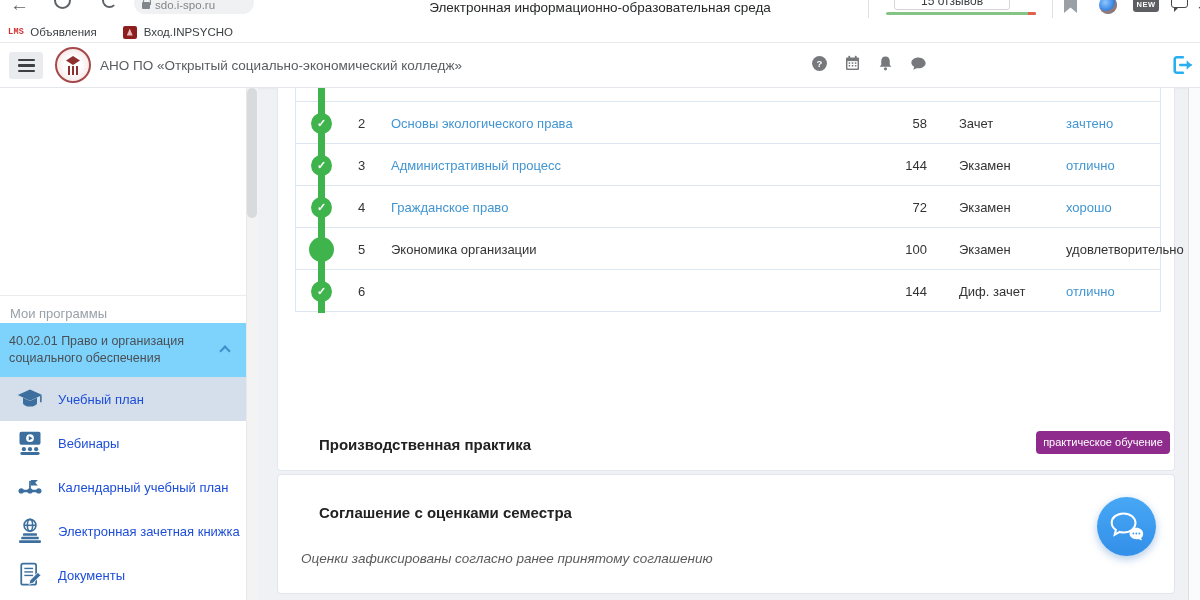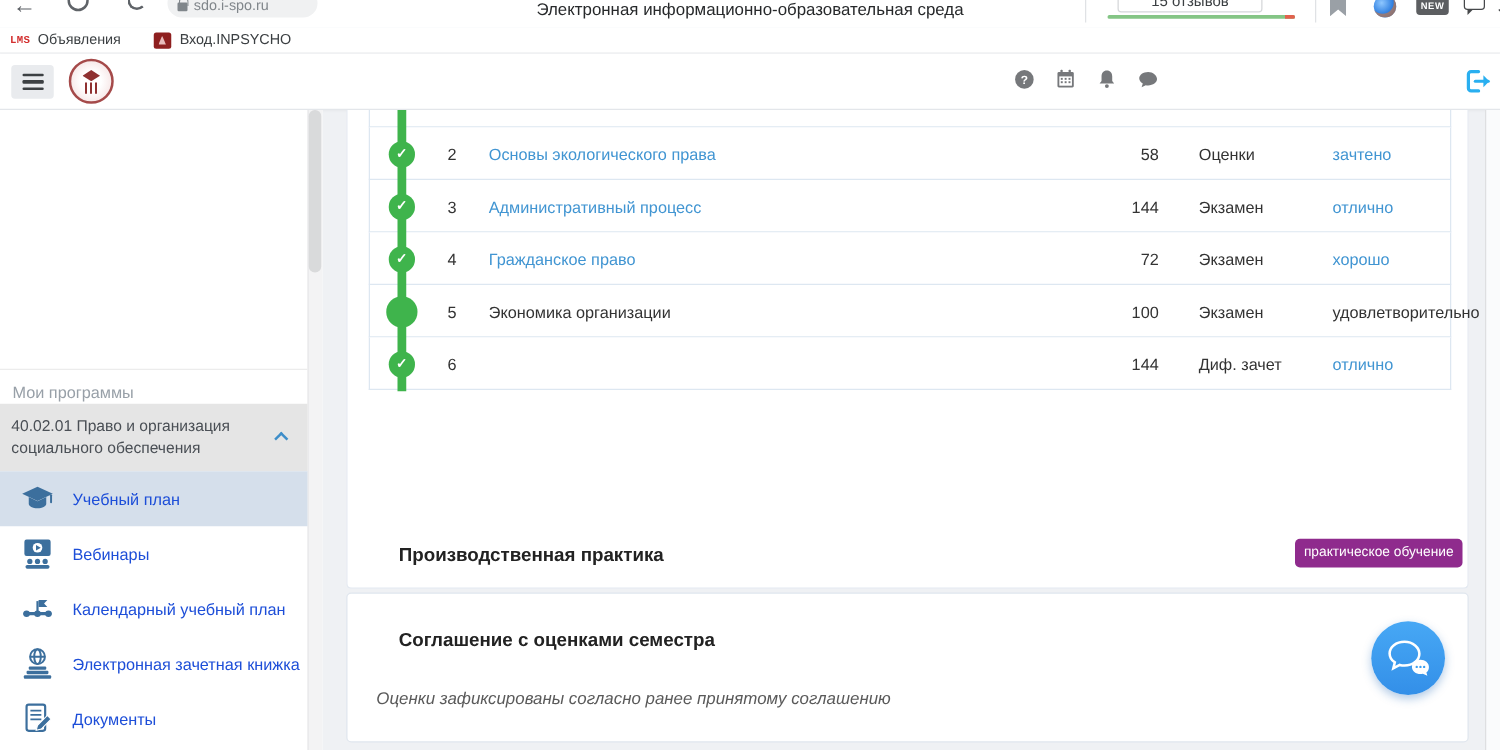--- a/index.html
+++ b/index.html
@@ -47,21 +47,21 @@
   .org-title { position:absolute; left:100px; top:15px; font-size:13.5px; color:#5a5d60; }
   .hdr-icons { position:absolute; left:810px; top:11px; display:flex; gap:14px; align-items:center; }
   .hdr-icons .hicon { width:19px; height:19px; cursor:pointer; }
   .logout-btn { position:absolute; right:6px; top:10px; width:24px; height:24px; cursor:pointer; }
 
   
   .sidebar { position:absolute; left:0; top:88px; width:258px; height:512px; background:#fff; }
   .sb-scroll { position:absolute; right:0; top:0; width:12px; height:100%; background:#f3f3f4; border-left:1px solid #e8e8e9; }
   .sb-thumb { position:absolute; right:1px; top:0; width:10px; height:130px; background:#d9dadb; border-radius:5px; }
   .sb-section { position:absolute; left:0; top:207px; width:246px; border-top:1px solid #ececec; padding:10px 10px 12px 10px; font-size:13px; color:#98a0a8; }
-  .sb-program { position:absolute; left:0; top:235px; width:246px; height:54px; background:#e5e5e5; padding:10px 16px 0 9px; font-size:12.5px; line-height:17px; color:#4a4f55; cursor:pointer; }
+  .sb-program { position:absolute; left:0; top:235px; width:246px; height:54px; background:#7dd3fc; padding:10px 16px 0 9px; font-size:12.5px; line-height:17px; color:#4a4f55; cursor:pointer; }
   .sb-chevron { position:absolute; right:17px; top:24px; width:8px; height:8px; border-left:2px solid #3e8ec9; border-top:2px solid #3e8ec9; transform:rotate(45deg); }
   .sb-menu { position:absolute; left:0; top:289px; width:246px; }
   .side-item { height:44px; display:flex; align-items:center; cursor:pointer; }
   .side-item.active { background:#d5dfeb; }
   .side-icon { width:28px; height:28px; margin-left:16px; flex:0 0 28px; }
   .side-icon svg { width:28px; height:28px; }
   .side-label { margin-left:14px; font-size:13px; color:#1d4ed8; }
 
   
   .content-panel { position:absolute; left:277px; top:88px; width:898px; height:383px; background:#fff; border:1px solid #e2e8f0; border-top:none; border-radius:0 0 4px 4px; }
@@ -140,20 +140,21 @@
     </div>
   </div>
 
   <div class="app-header">
     <div class="hamburger">
         <div></div>
         <div></div>
         <div></div>
       </div>
     <div class="org-logo"></div>
+    <div class="org-title">АНО ПО «Открытый социально-экономический колледж»</div>
     <div class="hdr-icons">
         <span class="hicon"><svg viewBox="0 0 32 32">
             <circle cx="16" cy="16" r="12.5" fill="#76787b"></circle>
             <text x="16" y="22" text-anchor="middle" font-size="16" font-weight="bold" fill="#fff" font-family="Liberation Sans,sans-serif">?</text>
           </svg></span>
         <span class="hicon"><svg viewBox="0 0 32 32">
             <rect x="5" y="6" width="22" height="21" rx="2" fill="#76787b"></rect>
             <rect x="9" y="3" width="3" height="6" rx="1" fill="#76787b"></rect>
             <rect x="20" y="3" width="3" height="6" rx="1" fill="#76787b"></rect>
             <rect x="7.5" y="12" width="17" height="12.5" fill="#fff"></rect>
@@ -254,21 +255,21 @@
       </div>
   </div>
 
   <div class="content-panel">
     <div class="rows-wrap">
       <div class="sem-sliver"></div>
     <div class="sem-row">
           <span class="c-num">2</span>
           <span class="c-name link">Основы экологического права</span>
           <span class="c-hours">58</span>
-          <span class="c-control">Оценки</span>
+          <span class="c-control">Зачет</span>
           <span class="c-grade link">зачтено</span>
         </div>
         <div class="sem-row">
           <span class="c-num">3</span>
           <span class="c-name link">Административный процесс</span>
           <span class="c-hours">144</span>
           <span class="c-control">Экзамен</span>
           <span class="c-grade link">отлично</span>
         </div>
         <div class="sem-row">

